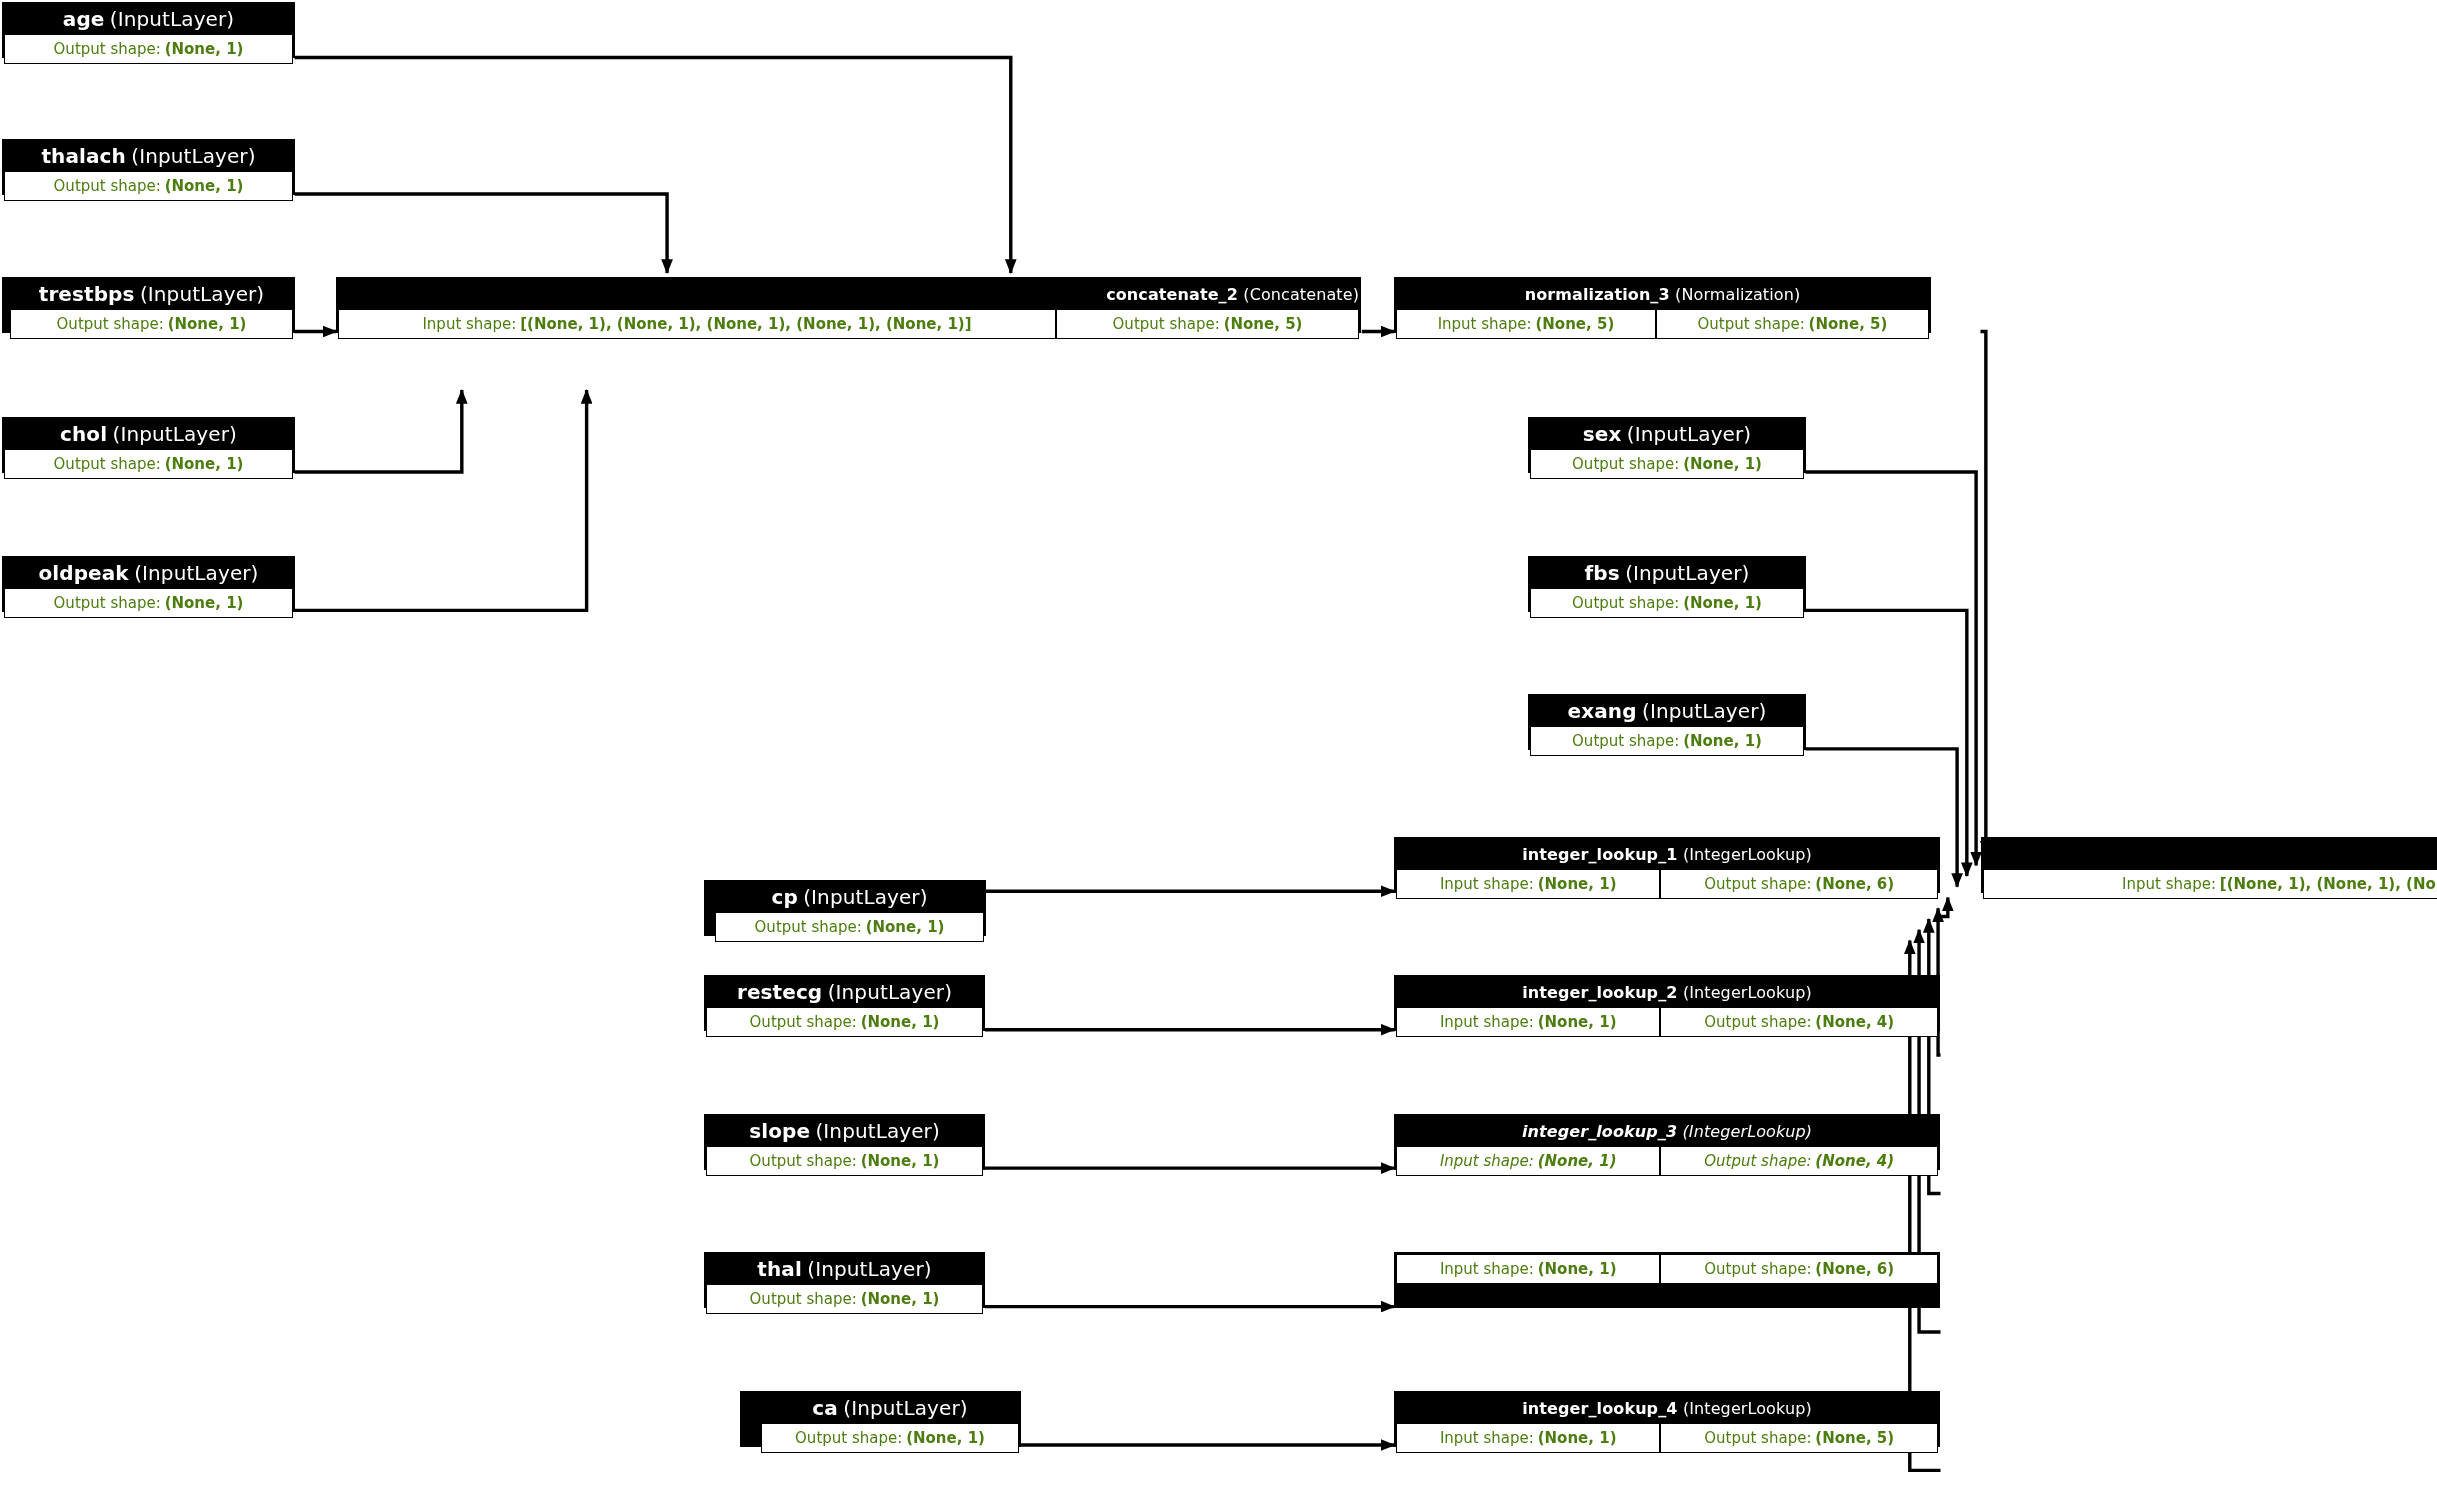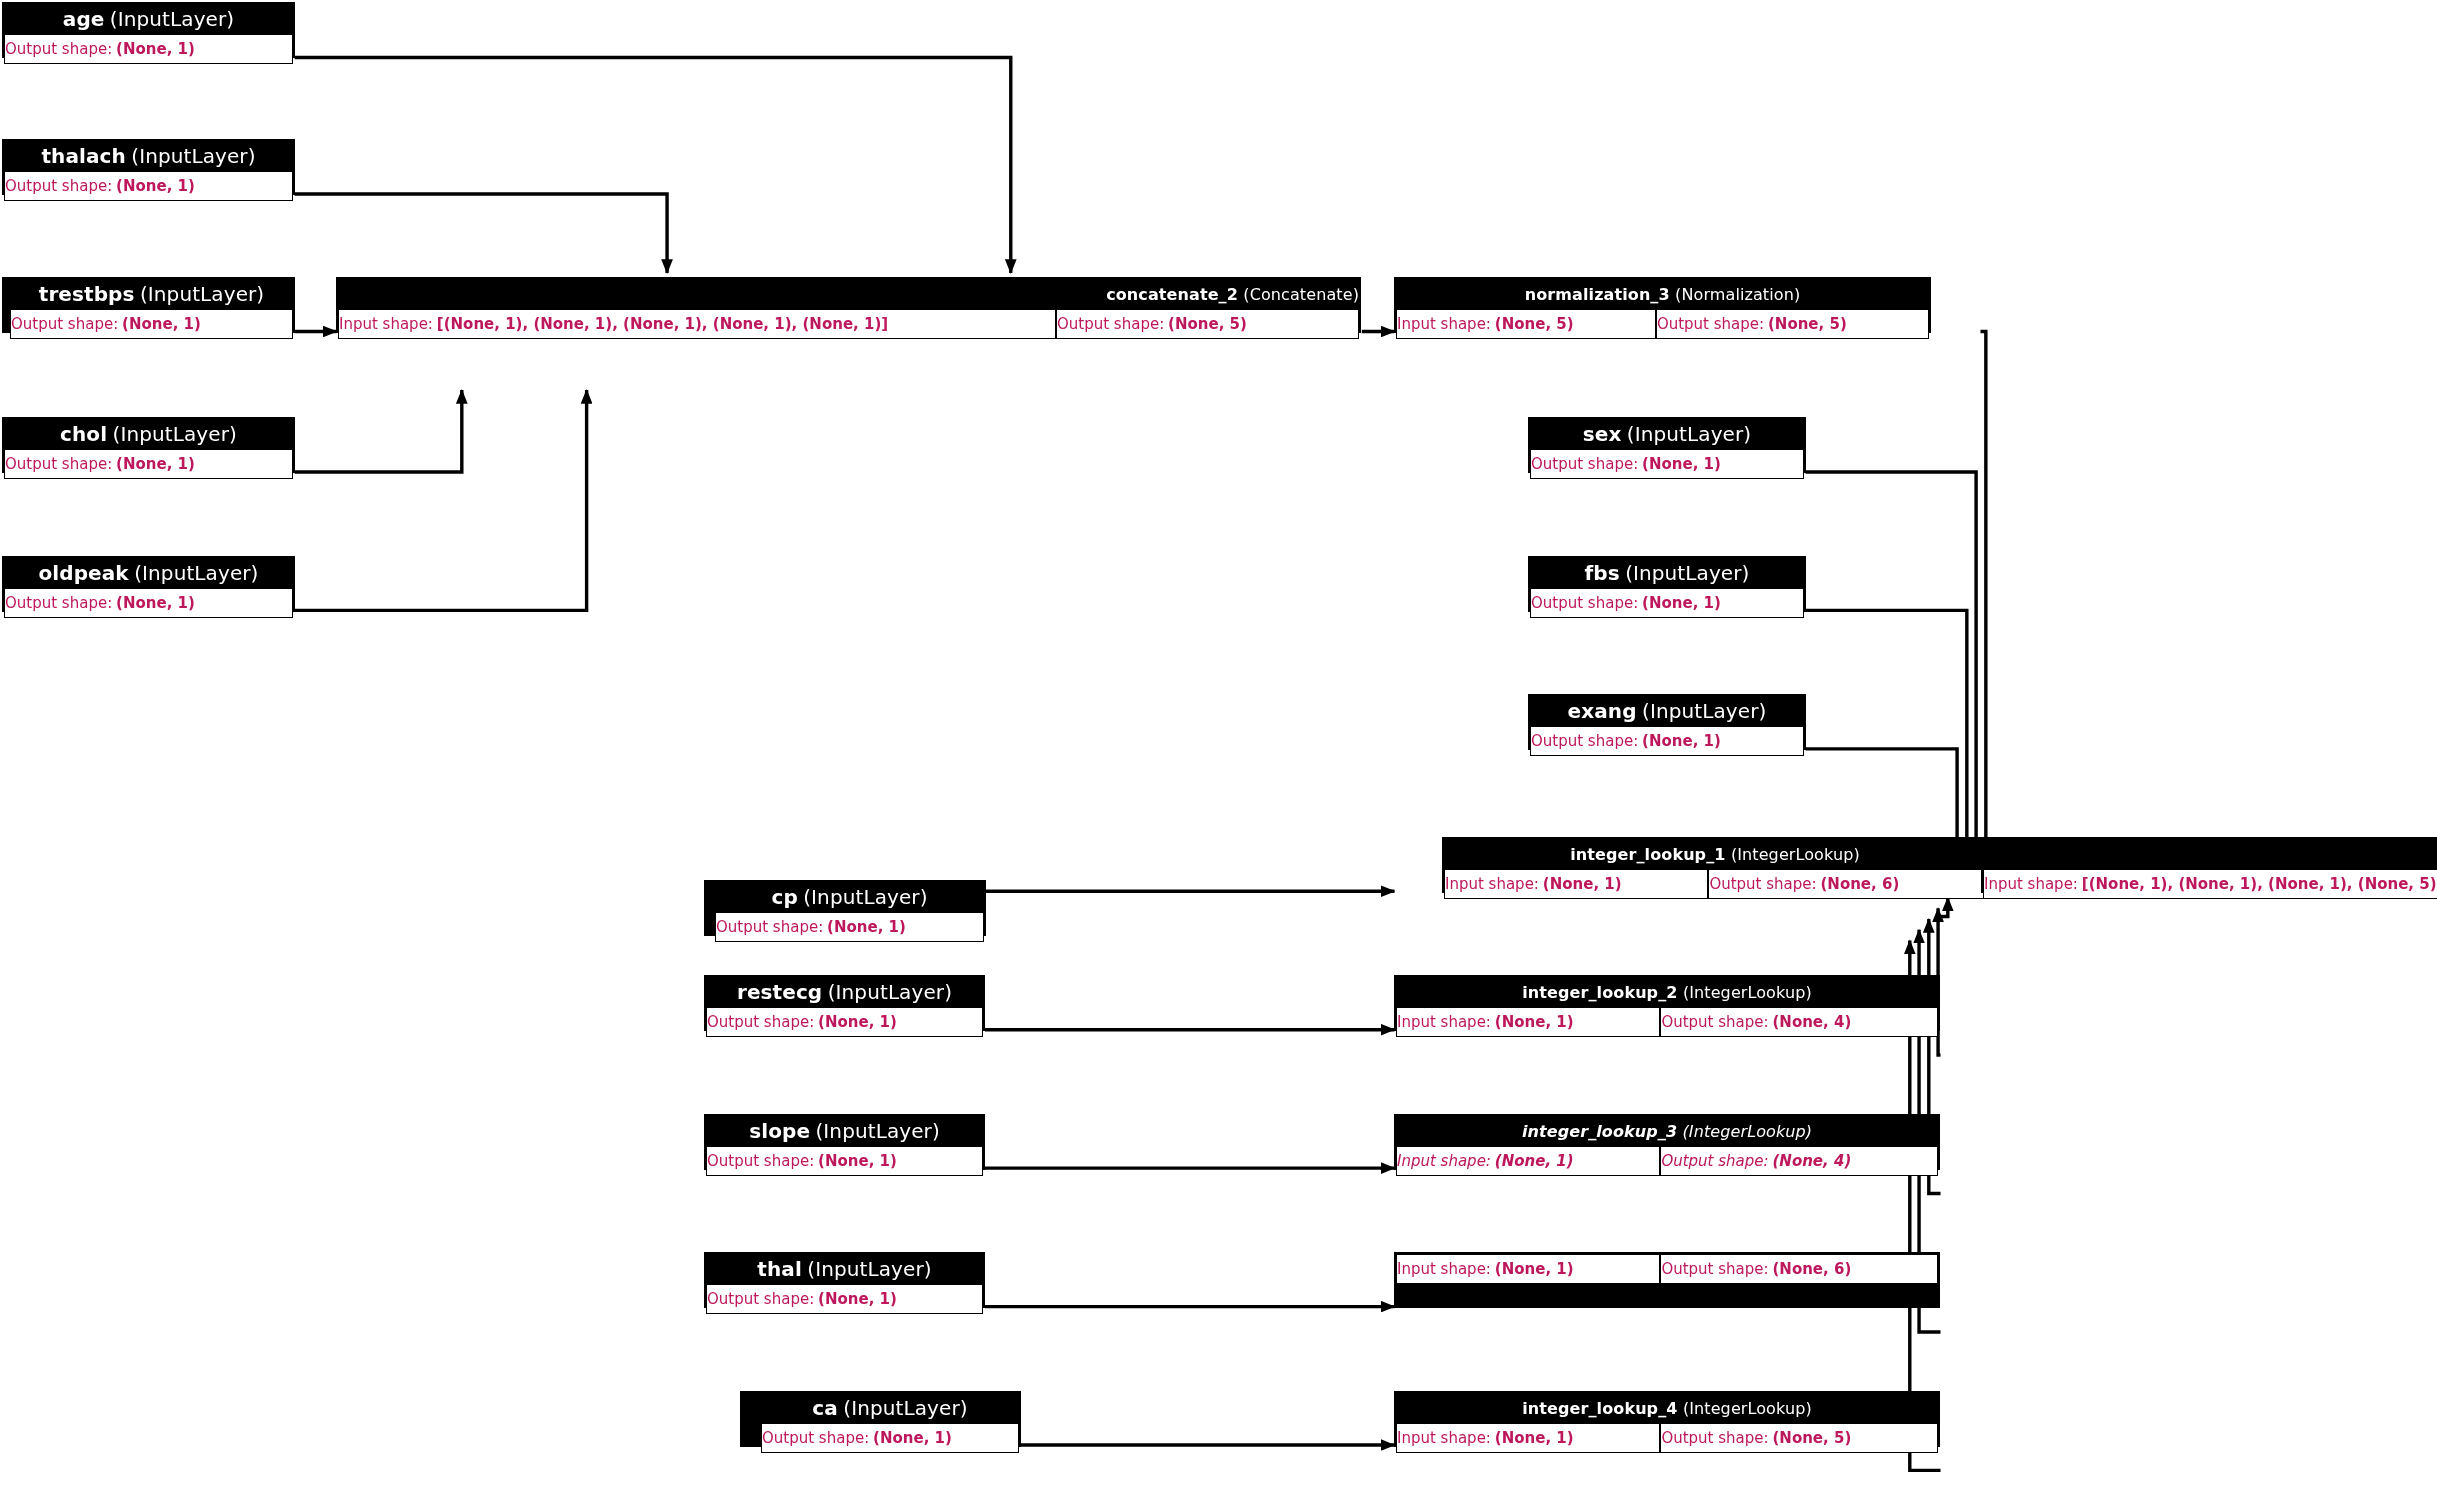--- a/index.html
+++ b/index.html
@@ -10,22 +10,22 @@
   .node{position:absolute;box-sizing:border-box;border:2.4px solid #000;background:#000;}
   .node .title{
     background:#000;color:#fff;text-align:center;
     display:flex;align-items:center;justify-content:center;
     white-space:nowrap;letter-spacing:0.1px;
   }
   .node .title .nm{font-weight:bold;}
   .node .title .cls{font-weight:normal;margin-left:5.4px;}
   .node .shapes{display:flex;background:#000;}
   .node .cell{
-    background:#fff;color:#be185d;flex:1 1 auto;
-    display:flex;align-items:center;
+    background:#fff;color:#4d7c0f;flex:1 1 auto;
+    display:flex;align-items:center;justify-content:center;
     white-space:nowrap;border:1.5px solid #000;box-sizing:border-box;
   }
   .node .cell + .cell{margin-left:0;}
   .node .cell .lbl{font-weight:normal;}
   .node .cell .val{font-weight:bold;margin-left:3.9px;}
 
   
   .sz-small .title{height:30px;font-size:20px;}
   .sz-small .cell{height:30px;font-size:15px;}
 
@@ -282,21 +282,21 @@
       <span class="cls">(InputLayer)</span>
     </div>
     <div class="shapes">
       <div class="cell">
         <span class="lbl">Output shape:</span>
         <span class="val">(None, 1)</span>
       </div>
     </div>
   </div>
 
-  <div class="node sz-mid" style="left:1394px;top:837px;width:546px;height:56px;margin-left:48px;">
+  <div class="node sz-mid" style="left:1394px;top:837px;width:546px;height:56px;">
     <div class="title">
       <span class="nm">integer_lookup_1</span>
       <span class="cls">(IntegerLookup)</span>
     </div>
     <div class="shapes">
       <div class="cell">
         <span class="lbl">Input shape:</span>
         <span class="val">(None, 1)</span>
       </div>
       <div class="cell">

